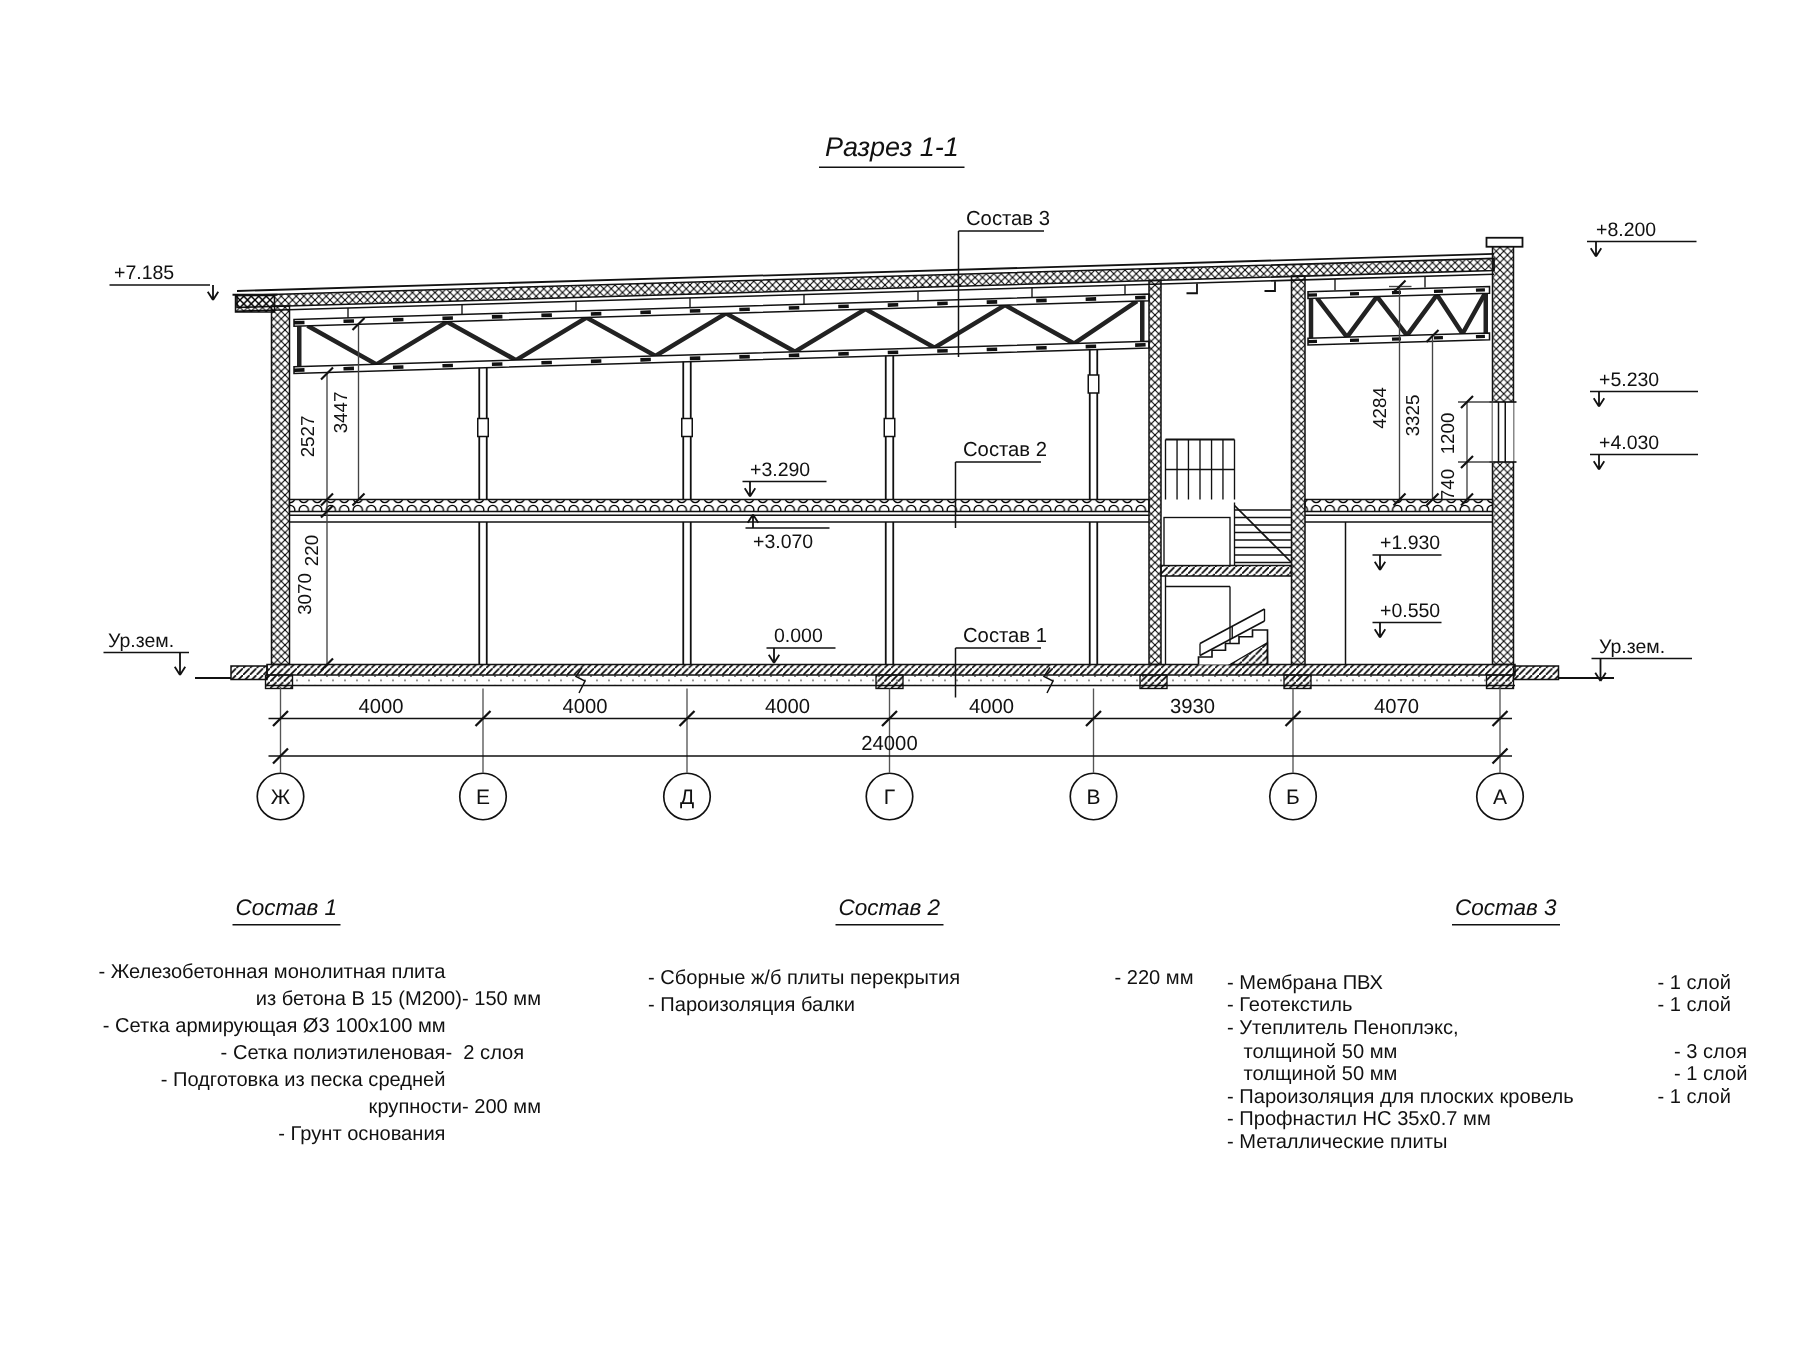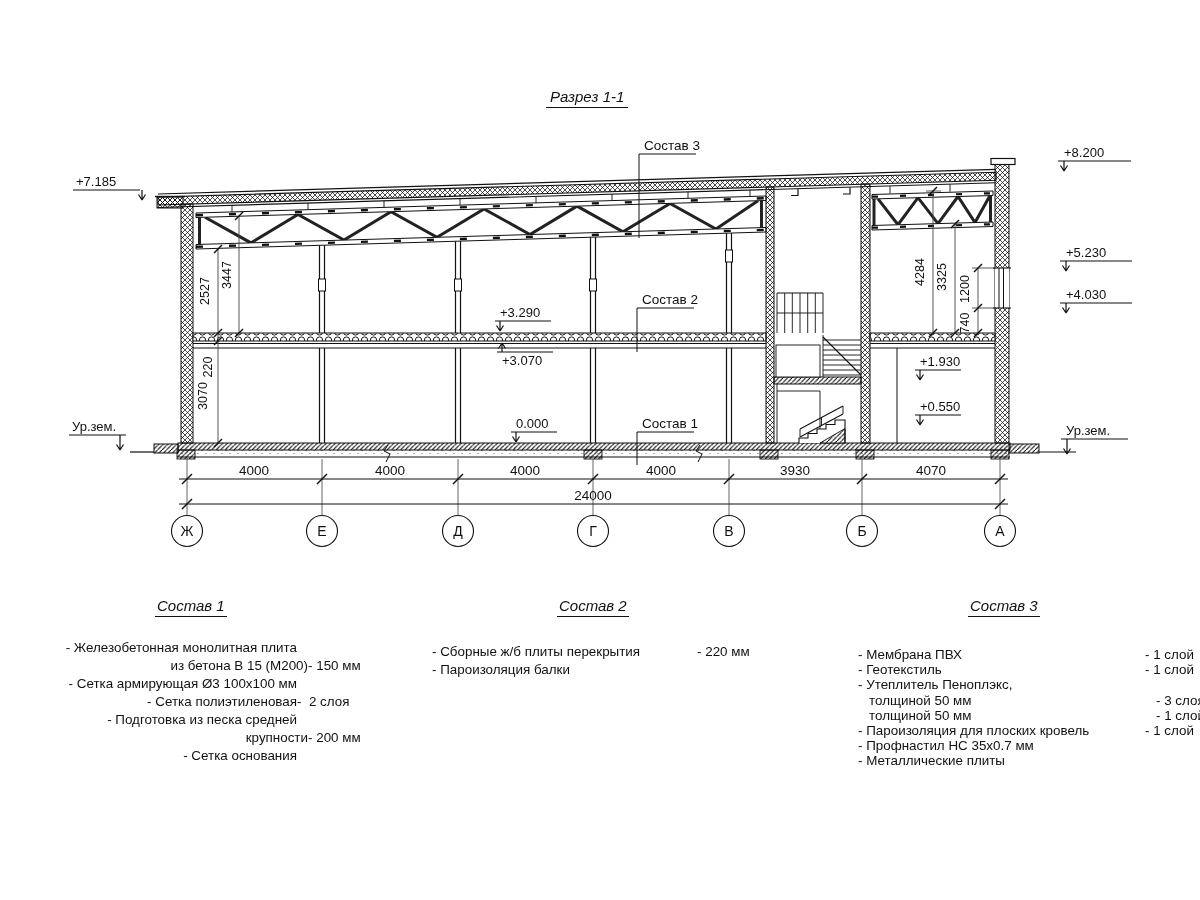--- a/index.html
+++ b/index.html
@@ -1,32 +1,32 @@
 <!DOCTYPE html>
 <html><head>
 <meta charset="utf-8">
 <style>
   html,body{margin:0;padding:0;background:#e8e8e8;}
   #page{position:relative;width:1200px;height:900px;background:#ffffff;overflow:hidden;
         font-family:"Liberation Sans",sans-serif;color:#111;}
   #page svg{position:absolute;left:0;top:0;}
   svg text{font-family:"Liberation Sans",sans-serif;fill:#111;}
-  .dwg-title{position:absolute;left:546px;top:88px;font-size:15px;font-style:italic;
+  .dwg-title{position:absolute;left:546px;top:88px;font-size:18px;font-style:italic;
              border-bottom:1.5px solid #111;padding:0 4px 2px 4px;}
   .comp-title{position:absolute;font-size:15px;font-style:italic;border-bottom:1.2px solid #111;
               padding:0 2px 2px 2px;}
   .comp-list{position:absolute;font-size:13.4px;}
   .comp-row{display:flex;align-items:baseline;}
   .c1 .comp-row{line-height:18px;}
-  .c2 .comp-row{line-height:18px;}
+  .c2 .comp-row{line-height:18px;gap:46px;}
   .c3 .comp-row{line-height:15.2px;}
   .comp-row .t{flex:none;}
   .c1 .t{width:275px;text-align:right;}
   .c2 .t{width:265px;}
-  .c3 .t{width:287px;margin-left:40px;}
+  .c3 .t{width:287px;}
   .comp-row.cont .t{padding-left:11px;}
   .comp-row .v{flex:none;white-space:pre;}
 </style>
 </head>
 <body>
 
 <div id="page">
 
   <div class="dwg-title">Разрез 1-1</div>
 
@@ -386,21 +386,21 @@
       </div>
     <div class="comp-row">
         <span class="t">- Подготовка из песка средней</span>
         <span class="v"></span>
       </div>
     <div class="comp-row cont">
         <span class="t">крупности</span>
         <span class="v">- 200 мм</span>
       </div>
     <div class="comp-row">
-        <span class="t">- Сетка основания</span>
+        <span class="t">- Грунт основания</span>
         <span class="v"></span>
       </div>
   </div>
 
   <div class="comp-title" style="left:557px;top:597px;">Состав 2</div>
   <div class="comp-list c2" style="left:432px;top:643px;width:350px;">
     <div class="comp-row">
         <span class="t">- Сборные ж/б плиты перекрытия</span>
         <span class="v">- 220 мм</span>
       </div>

